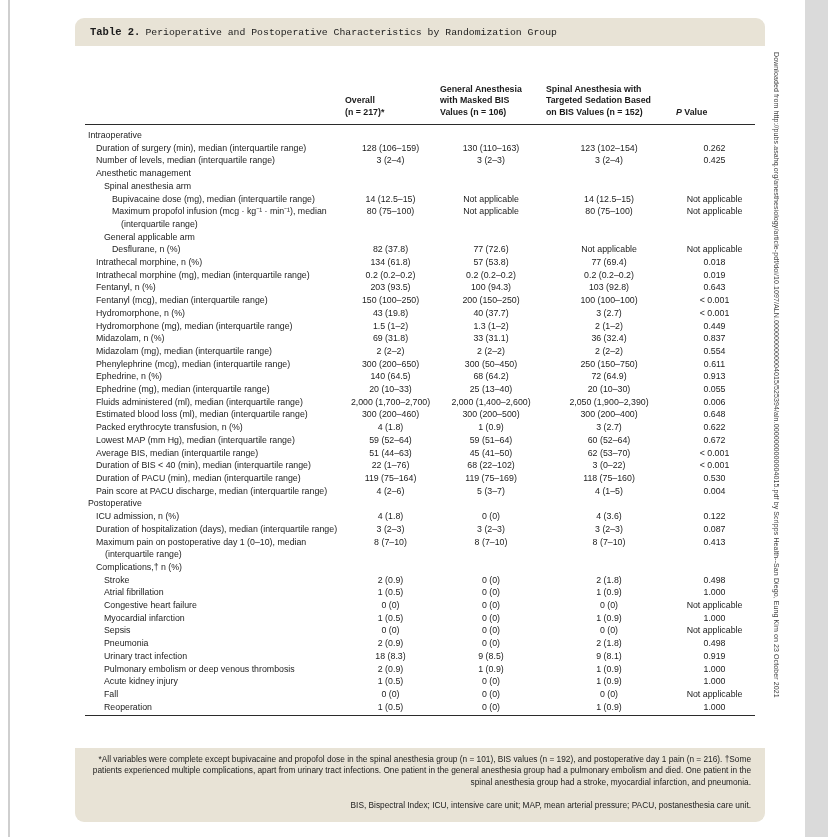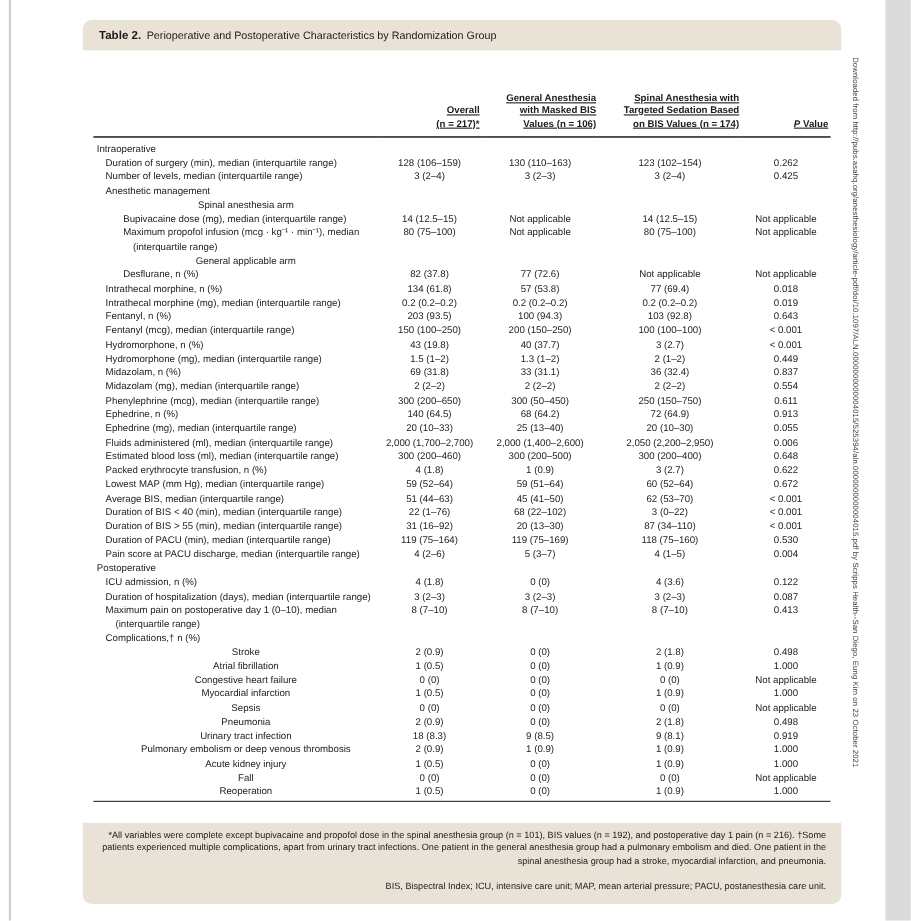--- a/index.html
+++ b/index.html
@@ -15,49 +15,48 @@
     writing-mode:vertical-rl;text-orientation:mixed;
     font-size:7px;letter-spacing:0.1px;color:#3c3c3c;white-space:nowrap;
   }
   .table-card{
     position:absolute;left:75px;top:18px;width:690px;height:804px;
     border-radius:9px;overflow:hidden;background:#ffffff;
     display:flex;flex-direction:column;
   }
   .card-header{
     background:#e8e3d6;height:28px;flex:0 0 28px;
-    display:flex;align-items:center;padding:0 15px;box-sizing:border-box;
+    display:flex;align-items:center;padding:0 15px;box-sizing:border-box;font-family:Liberation Mono, monospace;
   }
   .card-header .tbl-label{font-weight:bold;font-size:10.5px;margin-right:5px;}
   .card-header .tbl-title{font-size:9.8px;}
   .table-area{flex:1 1 auto;background:#ffffff;padding:0 10px;box-sizing:border-box;}
   table.data{width:670px;border-collapse:collapse;table-layout:fixed;}
   col.c-label{width:258px;}
   col.c-overall{width:95px;}
   col.c-ga{width:106px;}
   col.c-sa{width:130px;}
   col.c-p{width:81px;}
   thead th{
-    font-size:8.8px;font-weight:bold;text-align:right;vertical-align:bottom;
+    font-size:8.8px;font-weight:bold;text-align:left;vertical-align:bottom;
     padding:8px 2px 6px 2px;height:64px;white-space:pre-line;line-height:11.5px;
     border-bottom:1.2px solid #2b2b2b;
-    text-decoration:underline;
   }
   thead th.blank{border-bottom:1.2px solid #2b2b2b;}
   thead th .it{font-style:italic;}
   tbody{font-size:8.8px;margin-top:21px;}
   tbody td{
     padding:0;line-height:12.7px;vertical-align:top;
     font-size:8.8px;
   }
   tbody tr:first-child td{padding-top:4px;}
   td.lbl{text-indent:-9px;}
   td.lbl.ind0{padding-left:12px;}
   td.lbl.ind1{padding-left:20px;}
-  td.lbl.ind2{padding-left:28px;text-align:center;}
+  td.lbl.ind2{padding-left:28px;}
   td.lbl.ind3{padding-left:36px;}
   td.val{text-align:center;white-space:nowrap;}
   .body-end-rule{width:670px;border-bottom:1.2px solid #2b2b2b;margin-top:2px;}
   .card-footer{
     background:#e8e3d6;flex:0 0 auto;min-height:58px;
     padding:6px 14px 10px 14px;box-sizing:border-box;
   }
   .card-footer p{
     margin:0;font-size:8.3px;line-height:11.6px;color:#1c1c1c;text-align:right;
   }
@@ -87,21 +86,21 @@
       <thead>
         <tr>
           <th class="blank"></th>
           <th>Overall
 (n = 217)*</th>
           <th>General Anesthesia
 with Masked BIS
 Values (n = 106)</th>
           <th>Spinal Anesthesia with
 Targeted Sedation Based
-on BIS Values (n = 174)</th>
+on BIS Values (n = 152)</th>
           <th><span class="it">P</span><span> Value</span></th>
         </tr>
       </thead>
       <tbody>
           <tr>
             <td class="lbl ind0">Intraoperative</td>
             <td class="val"></td>
             <td class="val"></td>
             <td class="val"></td>
             <td class="val"></td>
@@ -236,21 +235,21 @@
             <td class="lbl ind1">Ephedrine (mg), median (interquartile range)</td>
             <td class="val">20 (10–33)</td>
             <td class="val">25 (13–40)</td>
             <td class="val">20 (10–30)</td>
             <td class="val">0.055</td>
           </tr>
           <tr>
             <td class="lbl ind1">Fluids administered (ml), median (interquartile range)</td>
             <td class="val">2,000 (1,700–2,700)</td>
             <td class="val">2,000 (1,400–2,600)</td>
-            <td class="val">2,050 (2,200–2,950)</td>
+            <td class="val">2,050 (1,900–2,390)</td>
             <td class="val">0.006</td>
           </tr>
           <tr>
             <td class="lbl ind1">Estimated blood loss (ml), median (interquartile range)</td>
             <td class="val">300 (200–460)</td>
             <td class="val">300 (200–500)</td>
             <td class="val">300 (200–400)</td>
             <td class="val">0.648</td>
           </tr>
           <tr>
@@ -272,27 +271,20 @@
             <td class="val">51 (44–63)</td>
             <td class="val">45 (41–50)</td>
             <td class="val">62 (53–70)</td>
             <td class="val">&lt; 0.001</td>
           </tr>
           <tr>
             <td class="lbl ind1">Duration of BIS &lt; 40 (min), median (interquartile range)</td>
             <td class="val">22 (1–76)</td>
             <td class="val">68 (22–102)</td>
             <td class="val">3 (0–22)</td>
-            <td class="val">&lt; 0.001</td>
-          </tr>
-          <tr>
-            <td class="lbl ind1">Duration of BIS &gt; 55 (min), median (interquartile range)</td>
-            <td class="val">31 (16–92)</td>
-            <td class="val">20 (13–30)</td>
-            <td class="val">87 (34–110)</td>
             <td class="val">&lt; 0.001</td>
           </tr>
           <tr>
             <td class="lbl ind1">Duration of PACU (min), median (interquartile range)</td>
             <td class="val">119 (75–164)</td>
             <td class="val">119 (75–169)</td>
             <td class="val">118 (75–160)</td>
             <td class="val">0.530</td>
           </tr>
           <tr>

